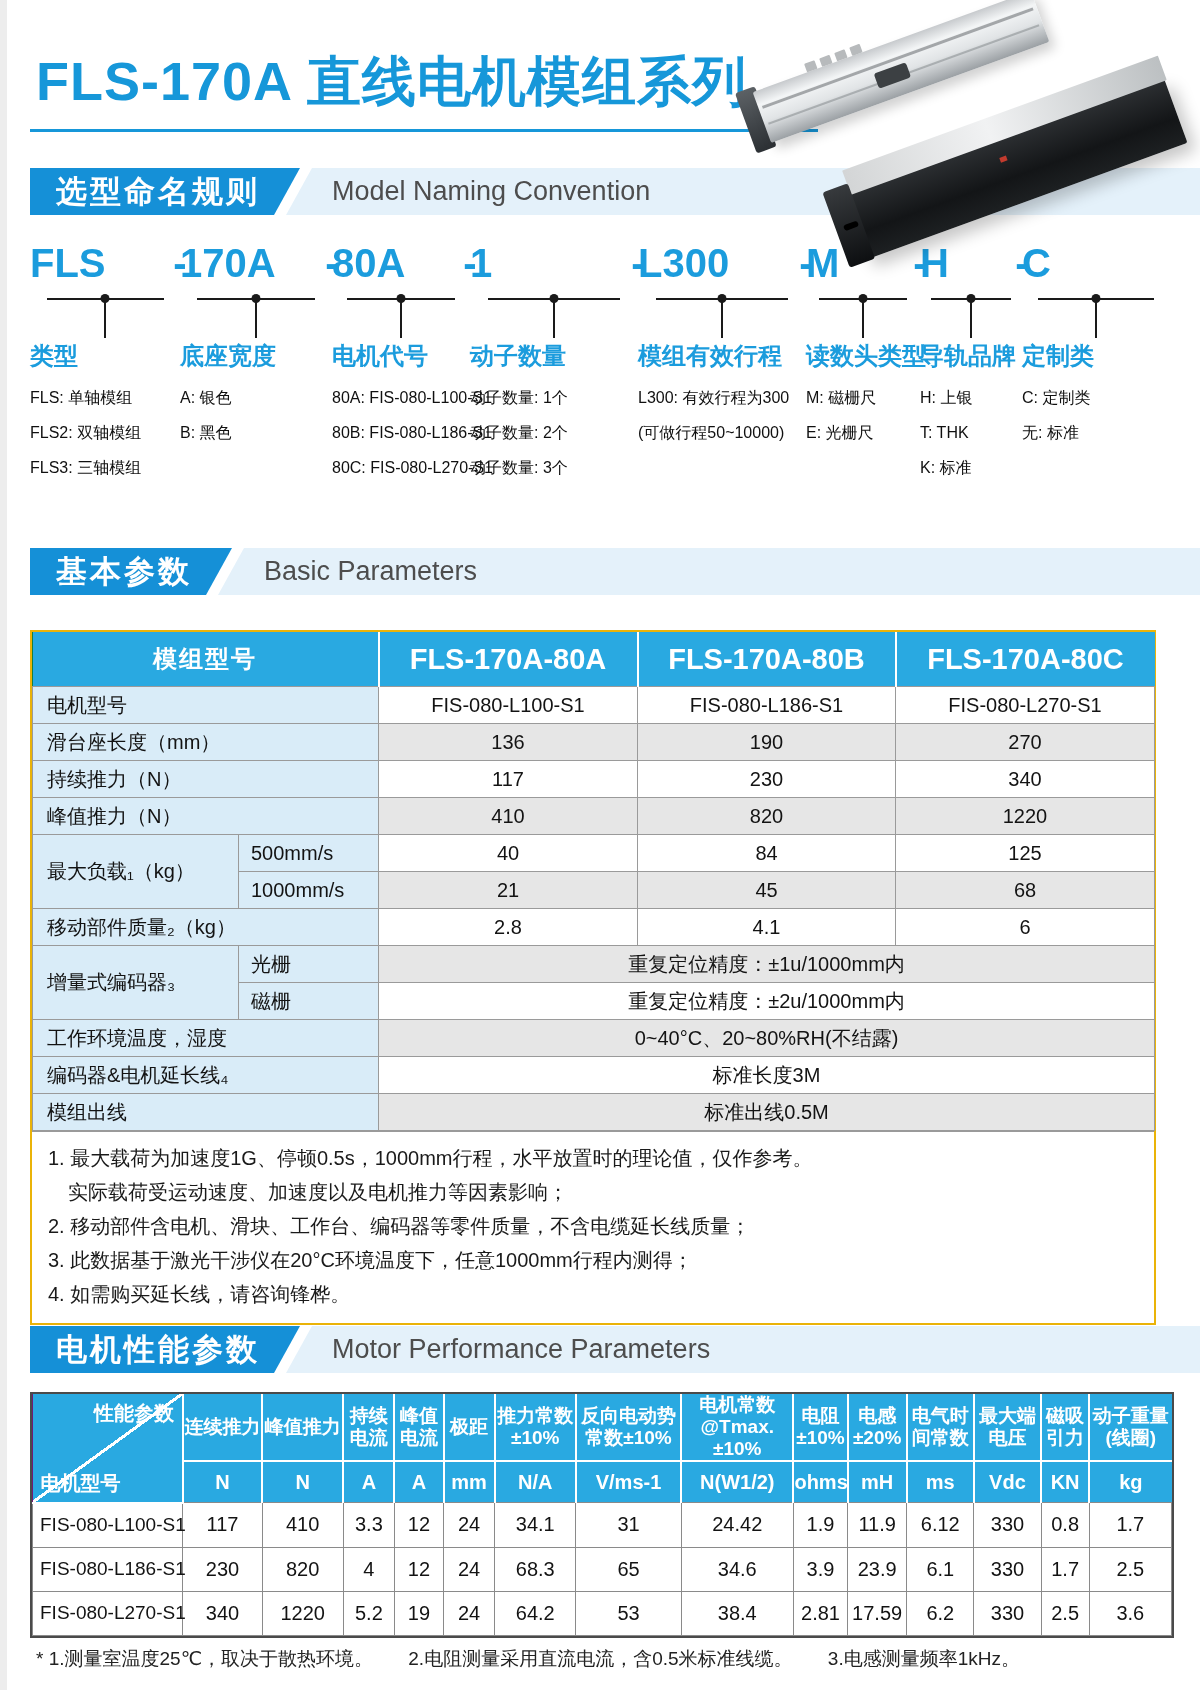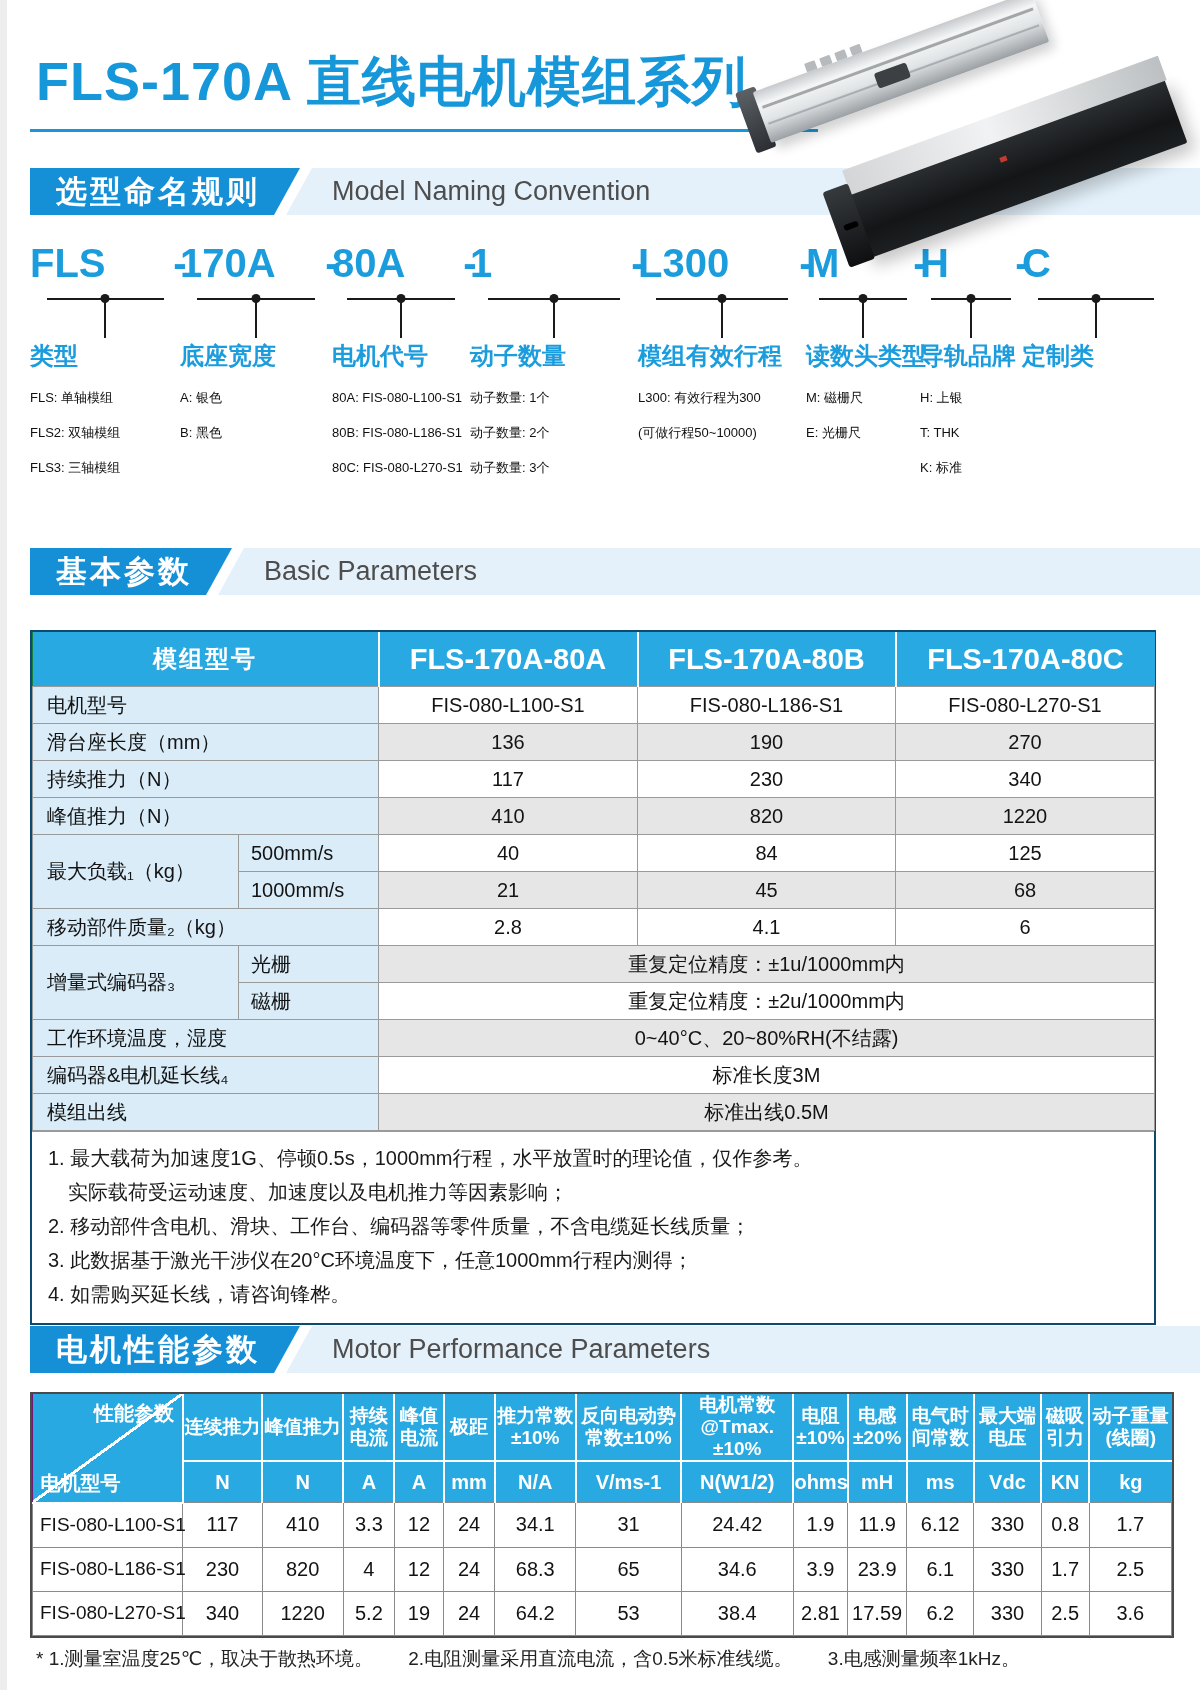--- a/index.html
+++ b/index.html
@@ -55,27 +55,27 @@
   .naming { position:absolute; left:30px; top:236px; width:1140px; }
   .naming-grid { display:grid; grid-template-columns:150px 152px 138px 168px 168px 114px 102px 148px; }
   .seg { text-align:left; }
   .seg-code { height:54px; line-height:54px; font-size:40px; font-weight:800; color:#1b9cdd; white-space:nowrap; }
   .connector { position:relative; height:48px; }
   .connector .h { position:absolute; top:8px; left:11%; right:11%; height:2px; background:#1a1a1a; }
   .connector .dot { position:absolute; top:4px; left:50%; transform:translateX(-50%); width:9px; height:9px; border-radius:50%; background:#1a1a1a; }
   .connector .v { position:absolute; top:8px; bottom:0; left:50%; width:2px; transform:translateX(-50%); background:#1a1a1a; }
   .seg-label { height:36px; line-height:36px; font-size:24px; font-weight:700; color:#1b9cdd; white-space:nowrap; }
   .seg-opts { margin-top:6px; }
-  .seg-opt { height:35px; line-height:35px; font-size:13px; color:#101010; white-space:nowrap; }
+  .seg-opt { height:35px; line-height:35px; font-size:16px; color:#101010; white-space:nowrap; }
   .dash { position:absolute; top:0; height:54px; line-height:54px; font-size:40px; font-weight:800; color:#1b9cdd; transform:translateX(-50%); }
   .dash-1 { left:150px; } .dash-2 { left:302px; } .dash-3 { left:440px; } .dash-4 { left:608px; }
   .dash-5 { left:776px; } .dash-6 { left:890px; } .dash-7 { left:992px; }
 
   
-  .basic-block { position:absolute; left:30px; top:630px; width:1122px; border:2px solid #0c4a6e; background:#15803d; }
+  .basic-block { position:absolute; left:30px; top:630px; width:1122px; border:2px solid #eab308; background:#15803d; }
   table.basic { width:100%; border-collapse:collapse; table-layout:fixed; }
   table.basic thead th { background:#29a9e1; color:#fff; height:52px; font-weight:800;
       border-left:2px solid #fff; border-bottom:1px solid #9a9a9a; text-align:center; }
   table.basic thead th:first-child { border-left:none; font-size:24px; letter-spacing:2px; }
   table.basic thead th.model { font-size:29px; }
   table.basic td { border:1px solid #9a9a9a; height:36px; font-size:20px; text-align:center; color:#131313; padding:0; }
   table.basic td.lbl { background:#d9ecf8; text-align:left; padding-left:14px; }
   table.basic td.sub { background:#d9ecf8; text-align:left; padding-left:12px; }
   table.basic tr.gray td.val { background:#e6e6e6; }
   table.basic tr.white td.val { background:#ffffff; }
@@ -246,20 +246,24 @@
       </div>
     </div>
     <div class="seg">
       <div class="seg-code">C</div>
       <div class="connector">
           <div class="h"></div>
           <div class="dot"></div>
           <div class="v"></div>
         </div>
       <div class="seg-label">定制类</div>
+      <div class="seg-opts">
+        <div class="seg-opt">C: 定制类</div>
+        <div class="seg-opt">无: 标准</div>
+      </div>
     </div>
   </div>
 </div>
 
 <div class="banner banner-2">
   <div class="banner-blue">
     <span>基本参数</span>
   </div>
   <div class="banner-strip">
     <span>Basic Parameters</span>

